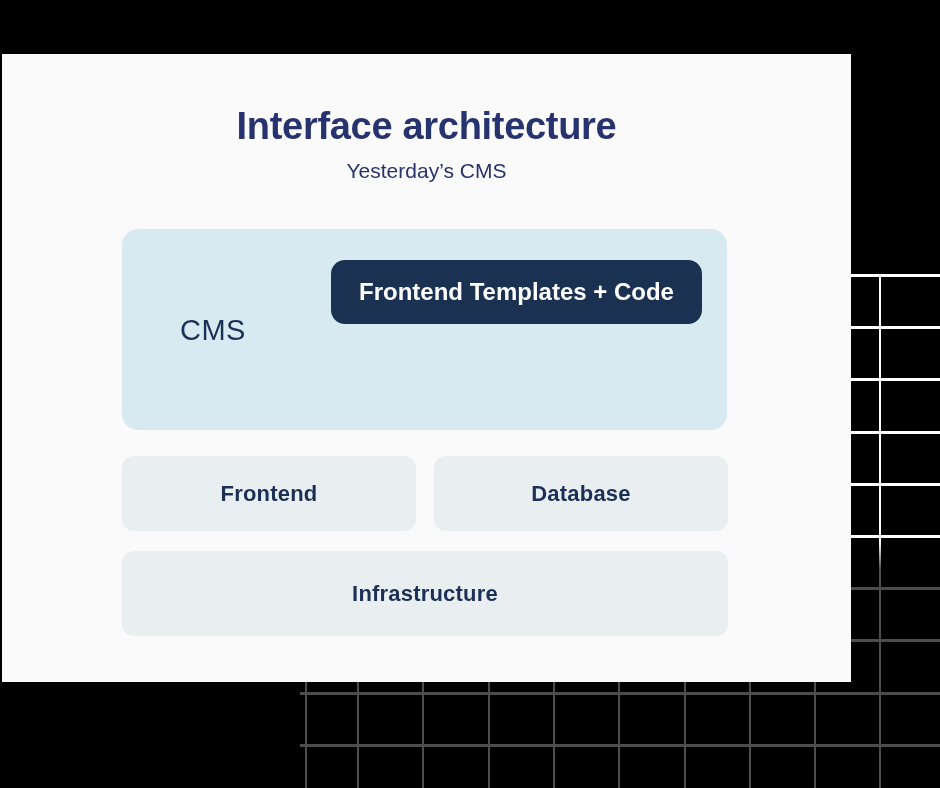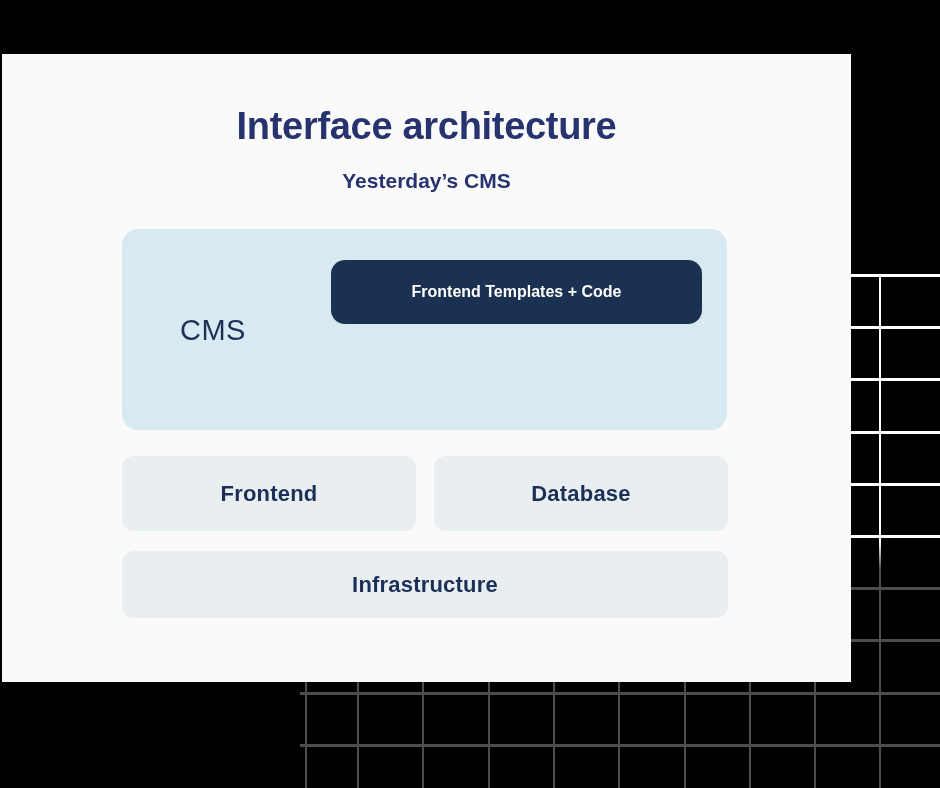--- a/index.html
+++ b/index.html
@@ -40,57 +40,57 @@
   }
 
   .title{
     position:absolute;left:0;right:0;top:50px;
     text-align:center;
     font-size:38px;line-height:44px;font-weight:700;
     letter-spacing:-0.3px;
     color:var(--heading_navy,#26336e);
   }
   .subtitle{
-    position:absolute;left:0;right:0;top:113px;
+    position:absolute;left:0;right:0;top:103px;
     text-align:center;
-    font-size:21px;line-height:28px;font-weight:700;
+    font-size:21px;line-height:28px;font-weight:400;
     color:var(--heading_navy,#26336e);
   }
 
   .cms-box{
     position:absolute;left:120px;top:175px;width:605px;height:201px;
     background:var(--cms_bg,#d7eaf1);
     border-radius:16px;
   }
   .cms-label{
     position:absolute;left:58px;top:50%;transform:translateY(-50%);
     font-size:29px;font-weight:400;letter-spacing:0.5px;
     color:var(--label_navy,#1c3057);
   }
   .pill{
     position:absolute;left:209px;width:371px;
     border-radius:14px;
     display:flex;align-items:center;justify-content:center;
-    font-size:16px;font-weight:700;
+    font-size:24px;font-weight:700;
     color:var(--pill_text,#fff);
   }
   .pill.navy{top:31px;height:64px;background:var(--navy_box,#1b3151);}
   .pill.orange{top:119px;height:65px;background:var(--orange_box,#f1721f);}
 
   .layer{
     position:absolute;
     background:var(--layer_bg,#e9eef0);
     border-radius:12px;
     display:flex;align-items:center;justify-content:center;
     font-size:22px;font-weight:700;letter-spacing:0.2px;
     color:var(--label_navy,#1c3057);
   }
   .layer.webserver{left:120px;top:402px;width:294px;height:75px;}
   .layer.database{left:432px;top:402px;width:294px;height:75px;}
-  .layer.infrastructure{left:120px;top:497px;width:606px;height:67px;}
+  .layer.infrastructure{left:120px;top:497px;width:606px;height:85px;}
 </style>
 </head>
 <body>
 
 <div class="stage">
 
   <div class="grid"></div>
 
   <div class="card">
 

